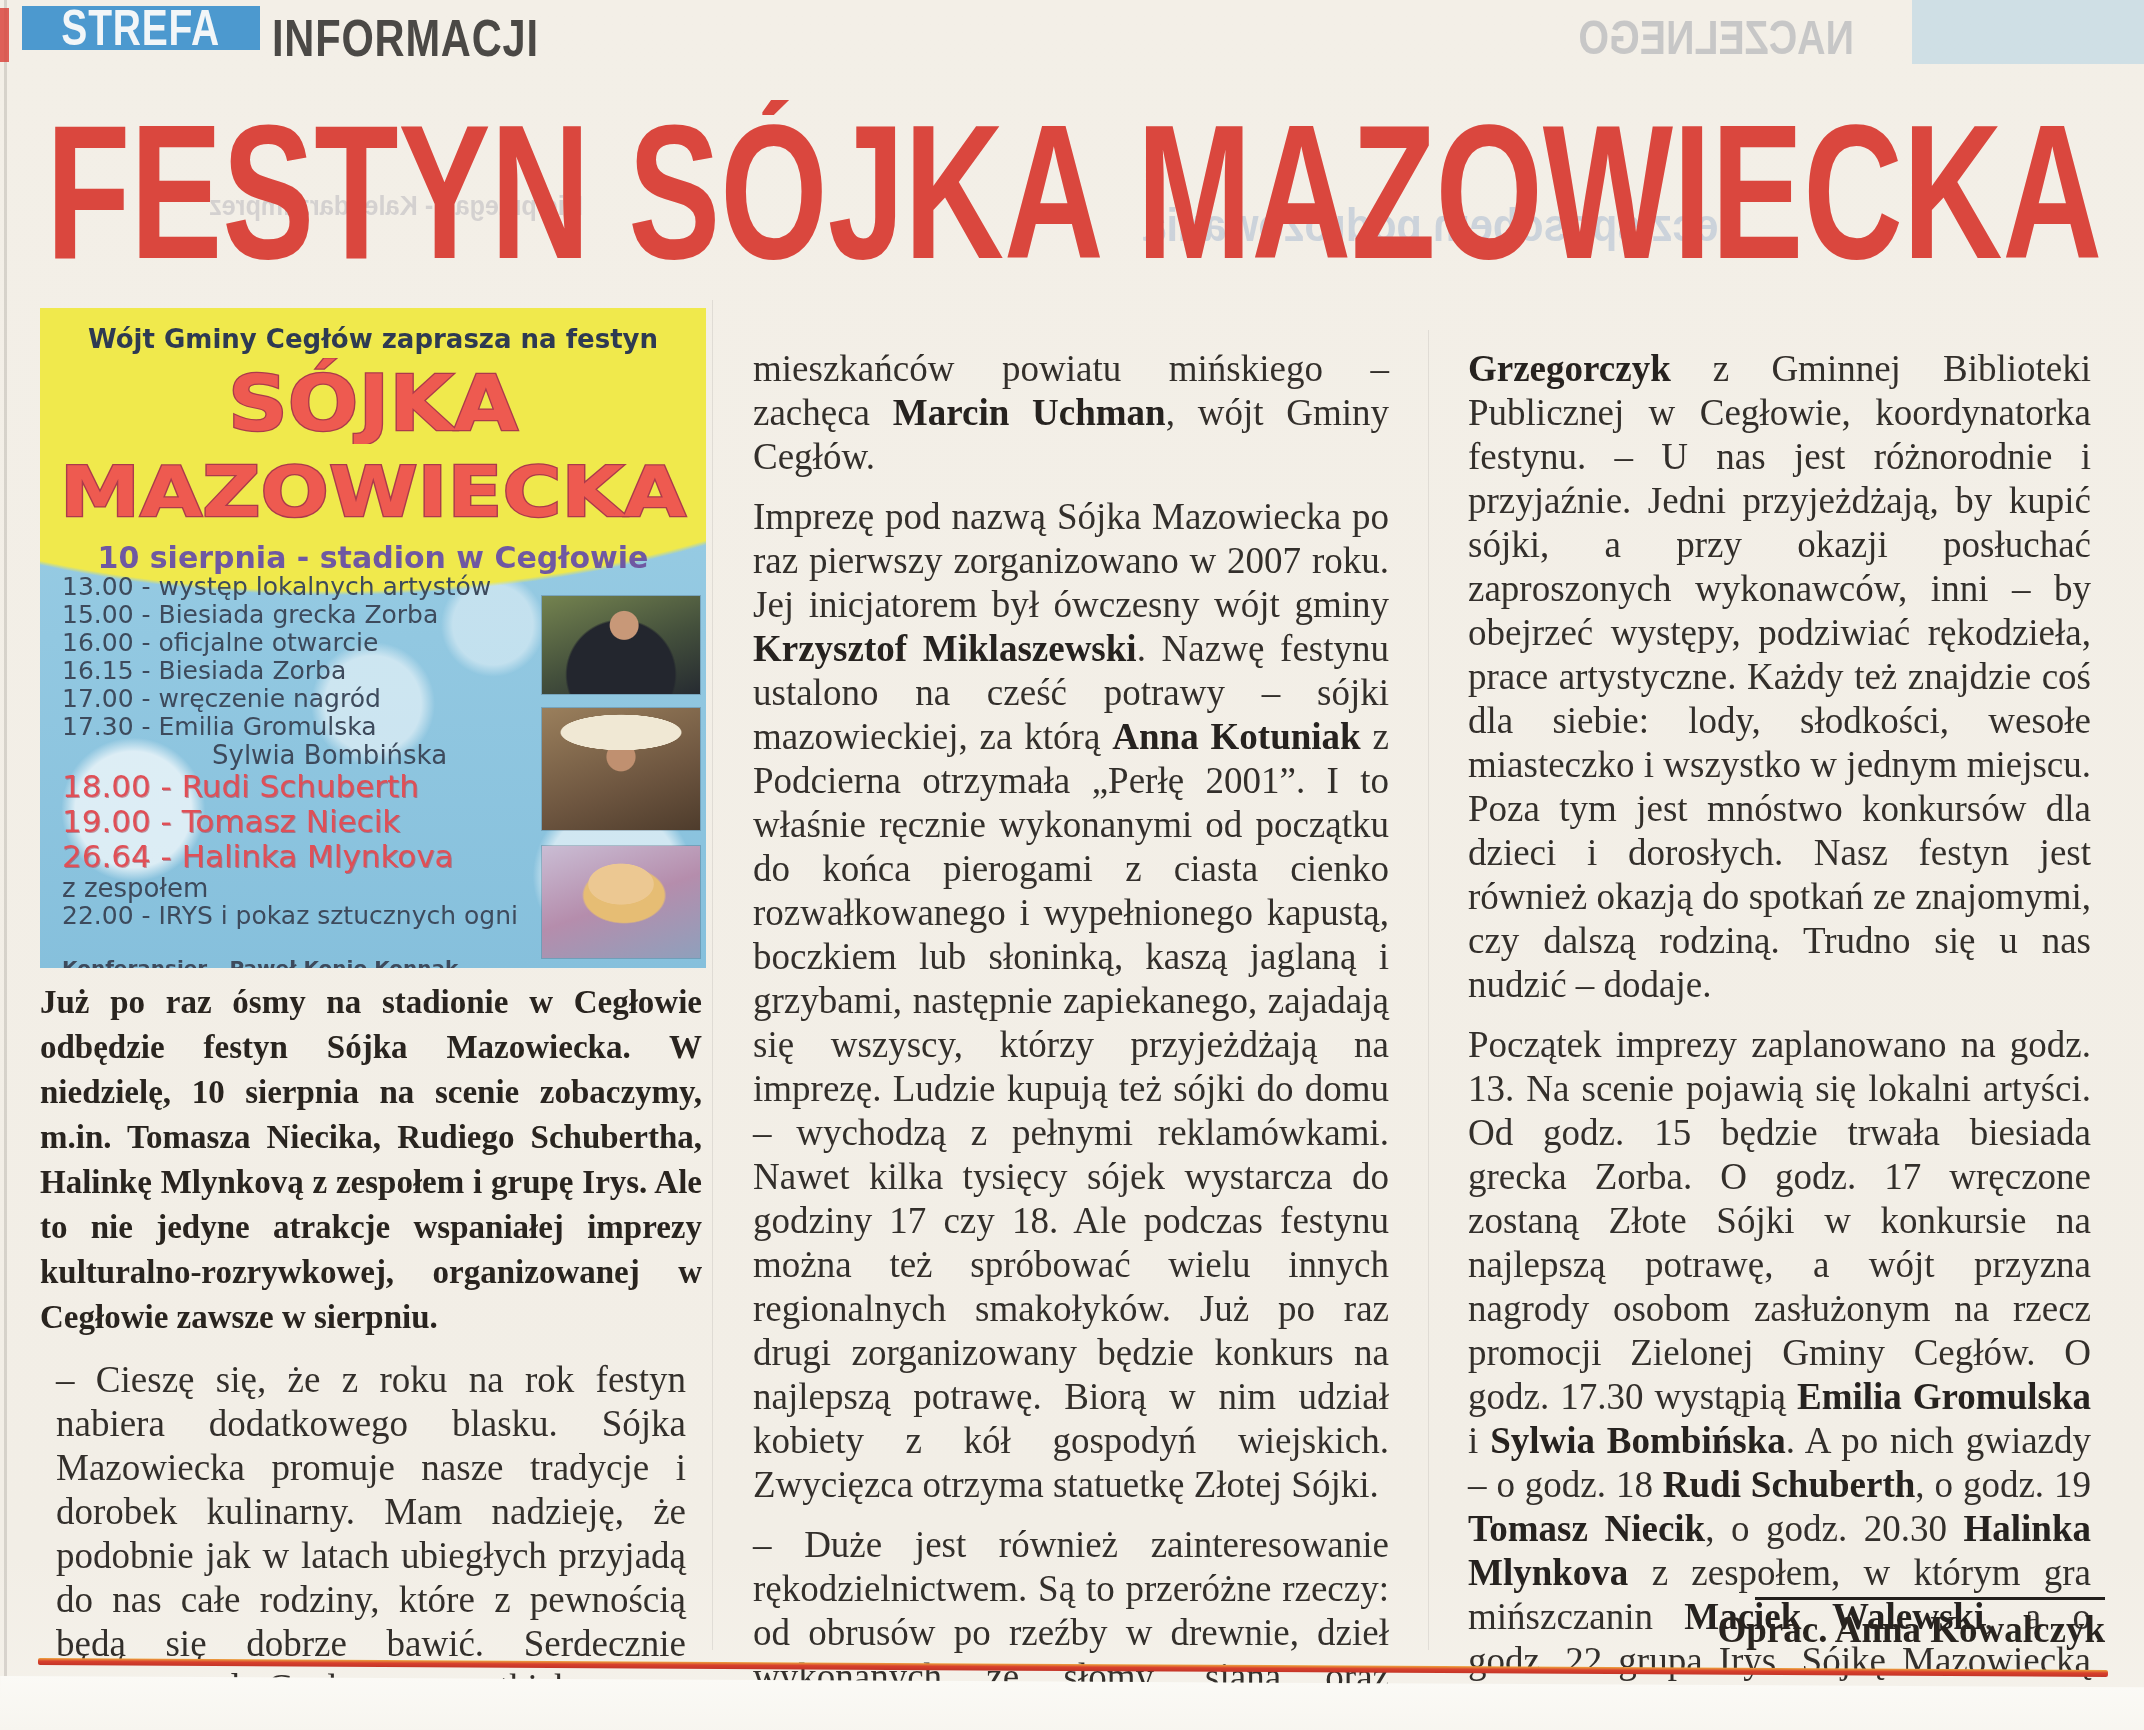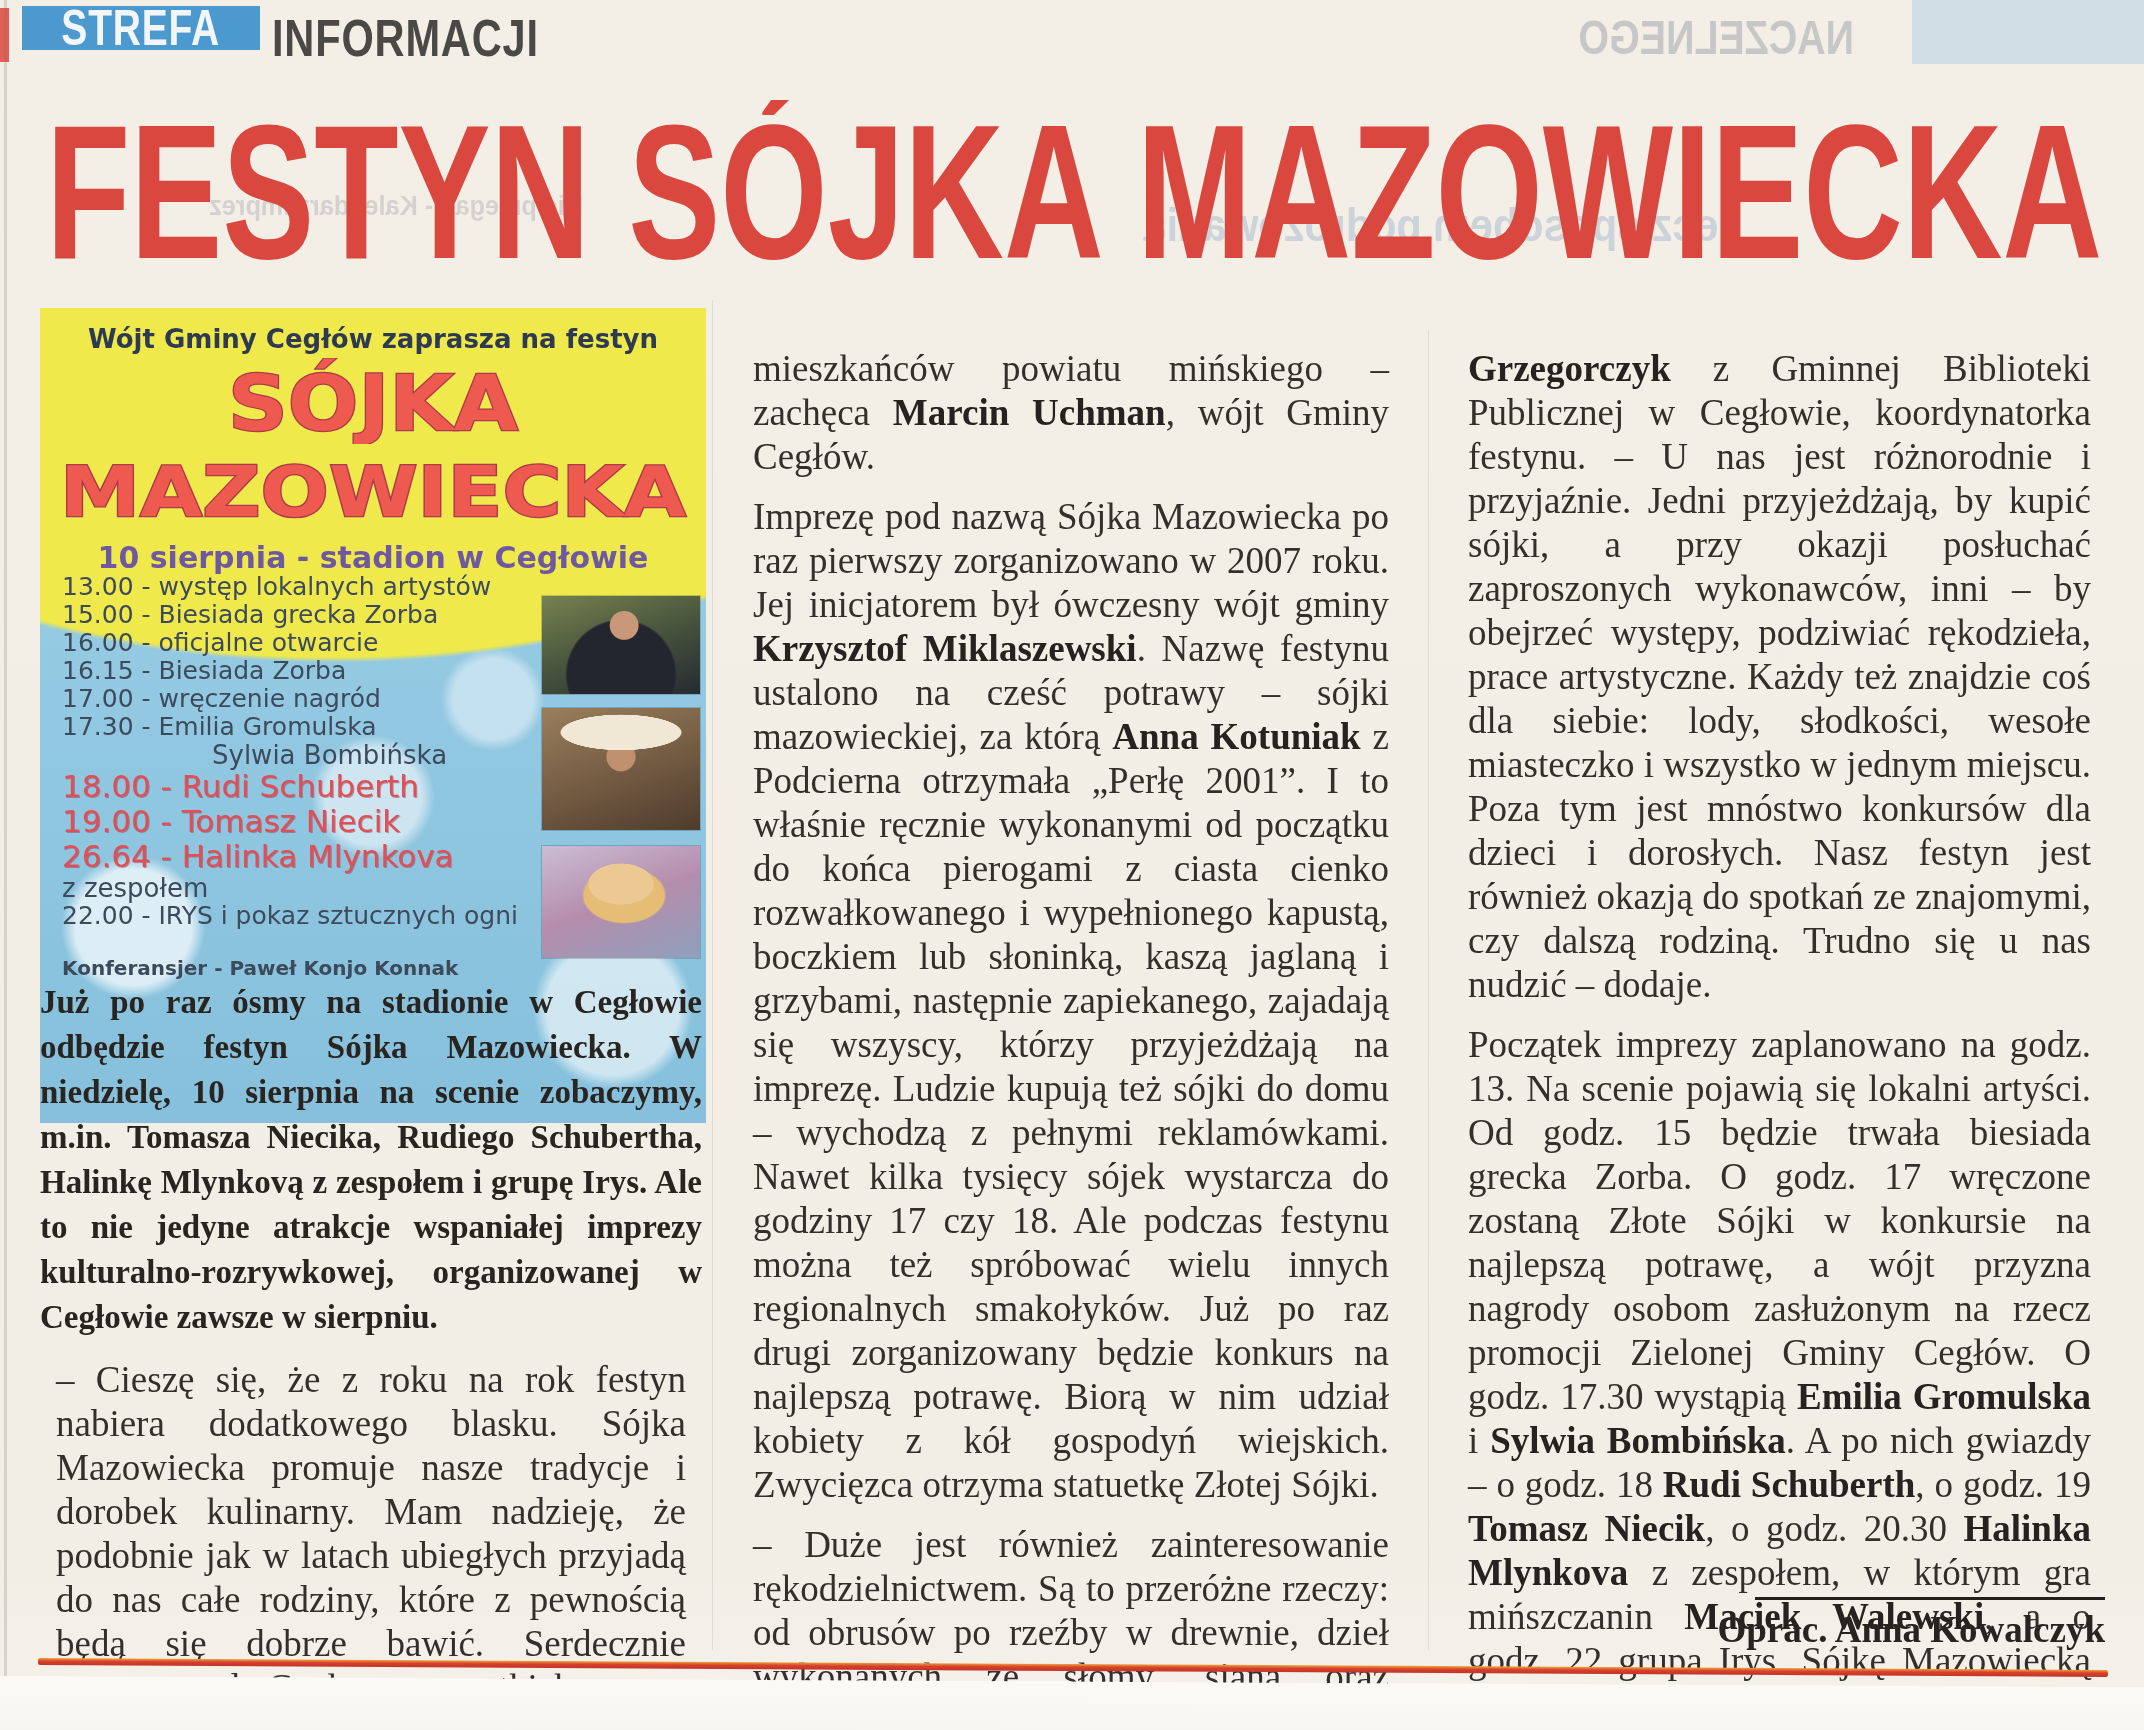--- a/index.html
+++ b/index.html
@@ -28,21 +28,21 @@
   
   .vsep{position:absolute;width:1px;background:rgba(60,60,60,.10);}
   .scan-edge{position:absolute;left:4px;top:0;width:3px;height:1730px;background:rgba(90,85,80,.18);}
   .corner-red{position:absolute;left:0;top:8px;width:9px;height:54px;background:#d9473e;opacity:.85;}
   .bottom-rule{position:absolute;left:38px;top:1658px;width:2070px;height:7px;
     background:linear-gradient(180deg,#eda43e 0%,#d8402d 45%,#c33427 100%);
     transform:rotate(.33deg);transform-origin:left center;border-radius:2px;}
   .bottom-strip{position:absolute;left:0;top:1676px;width:2144px;height:54px;
     background:linear-gradient(180deg,#fbfaf6,#f7f5ef);transform:rotate(.3deg);transform-origin:left center;}
   
-  .poster{position:absolute;left:40px;top:308px;width:666px;height:815px;overflow:hidden;
+  .poster{position:absolute;left:40px;top:308px;width:666px;height:660px;overflow:hidden;
     background:
       radial-gradient(ellipse 132% 64% at 44% -9%, #f0e94c 0 81%, rgba(240,233,76,0) 82%),
       radial-gradient(circle at 14% 76%, rgba(255,255,255,.70) 0 58px, transparent 72px),
       radial-gradient(circle at 50% 60%, rgba(255,255,255,.55) 0 48px, transparent 62px),
       radial-gradient(circle at 86% 86%, rgba(255,255,255,.60) 0 66px, transparent 80px),
       radial-gradient(circle at 68% 48%, rgba(255,255,255,.45) 0 40px, transparent 52px),
       linear-gradient(180deg,#9ed0e6 0%,#86c0dc 100%);
     font-family:"DejaVu Sans",sans-serif;}
   .poster-invite{position:absolute;left:0;top:16px;width:100%;text-align:center;
     font-weight:700;font-size:26px;color:#2e3a52;}

